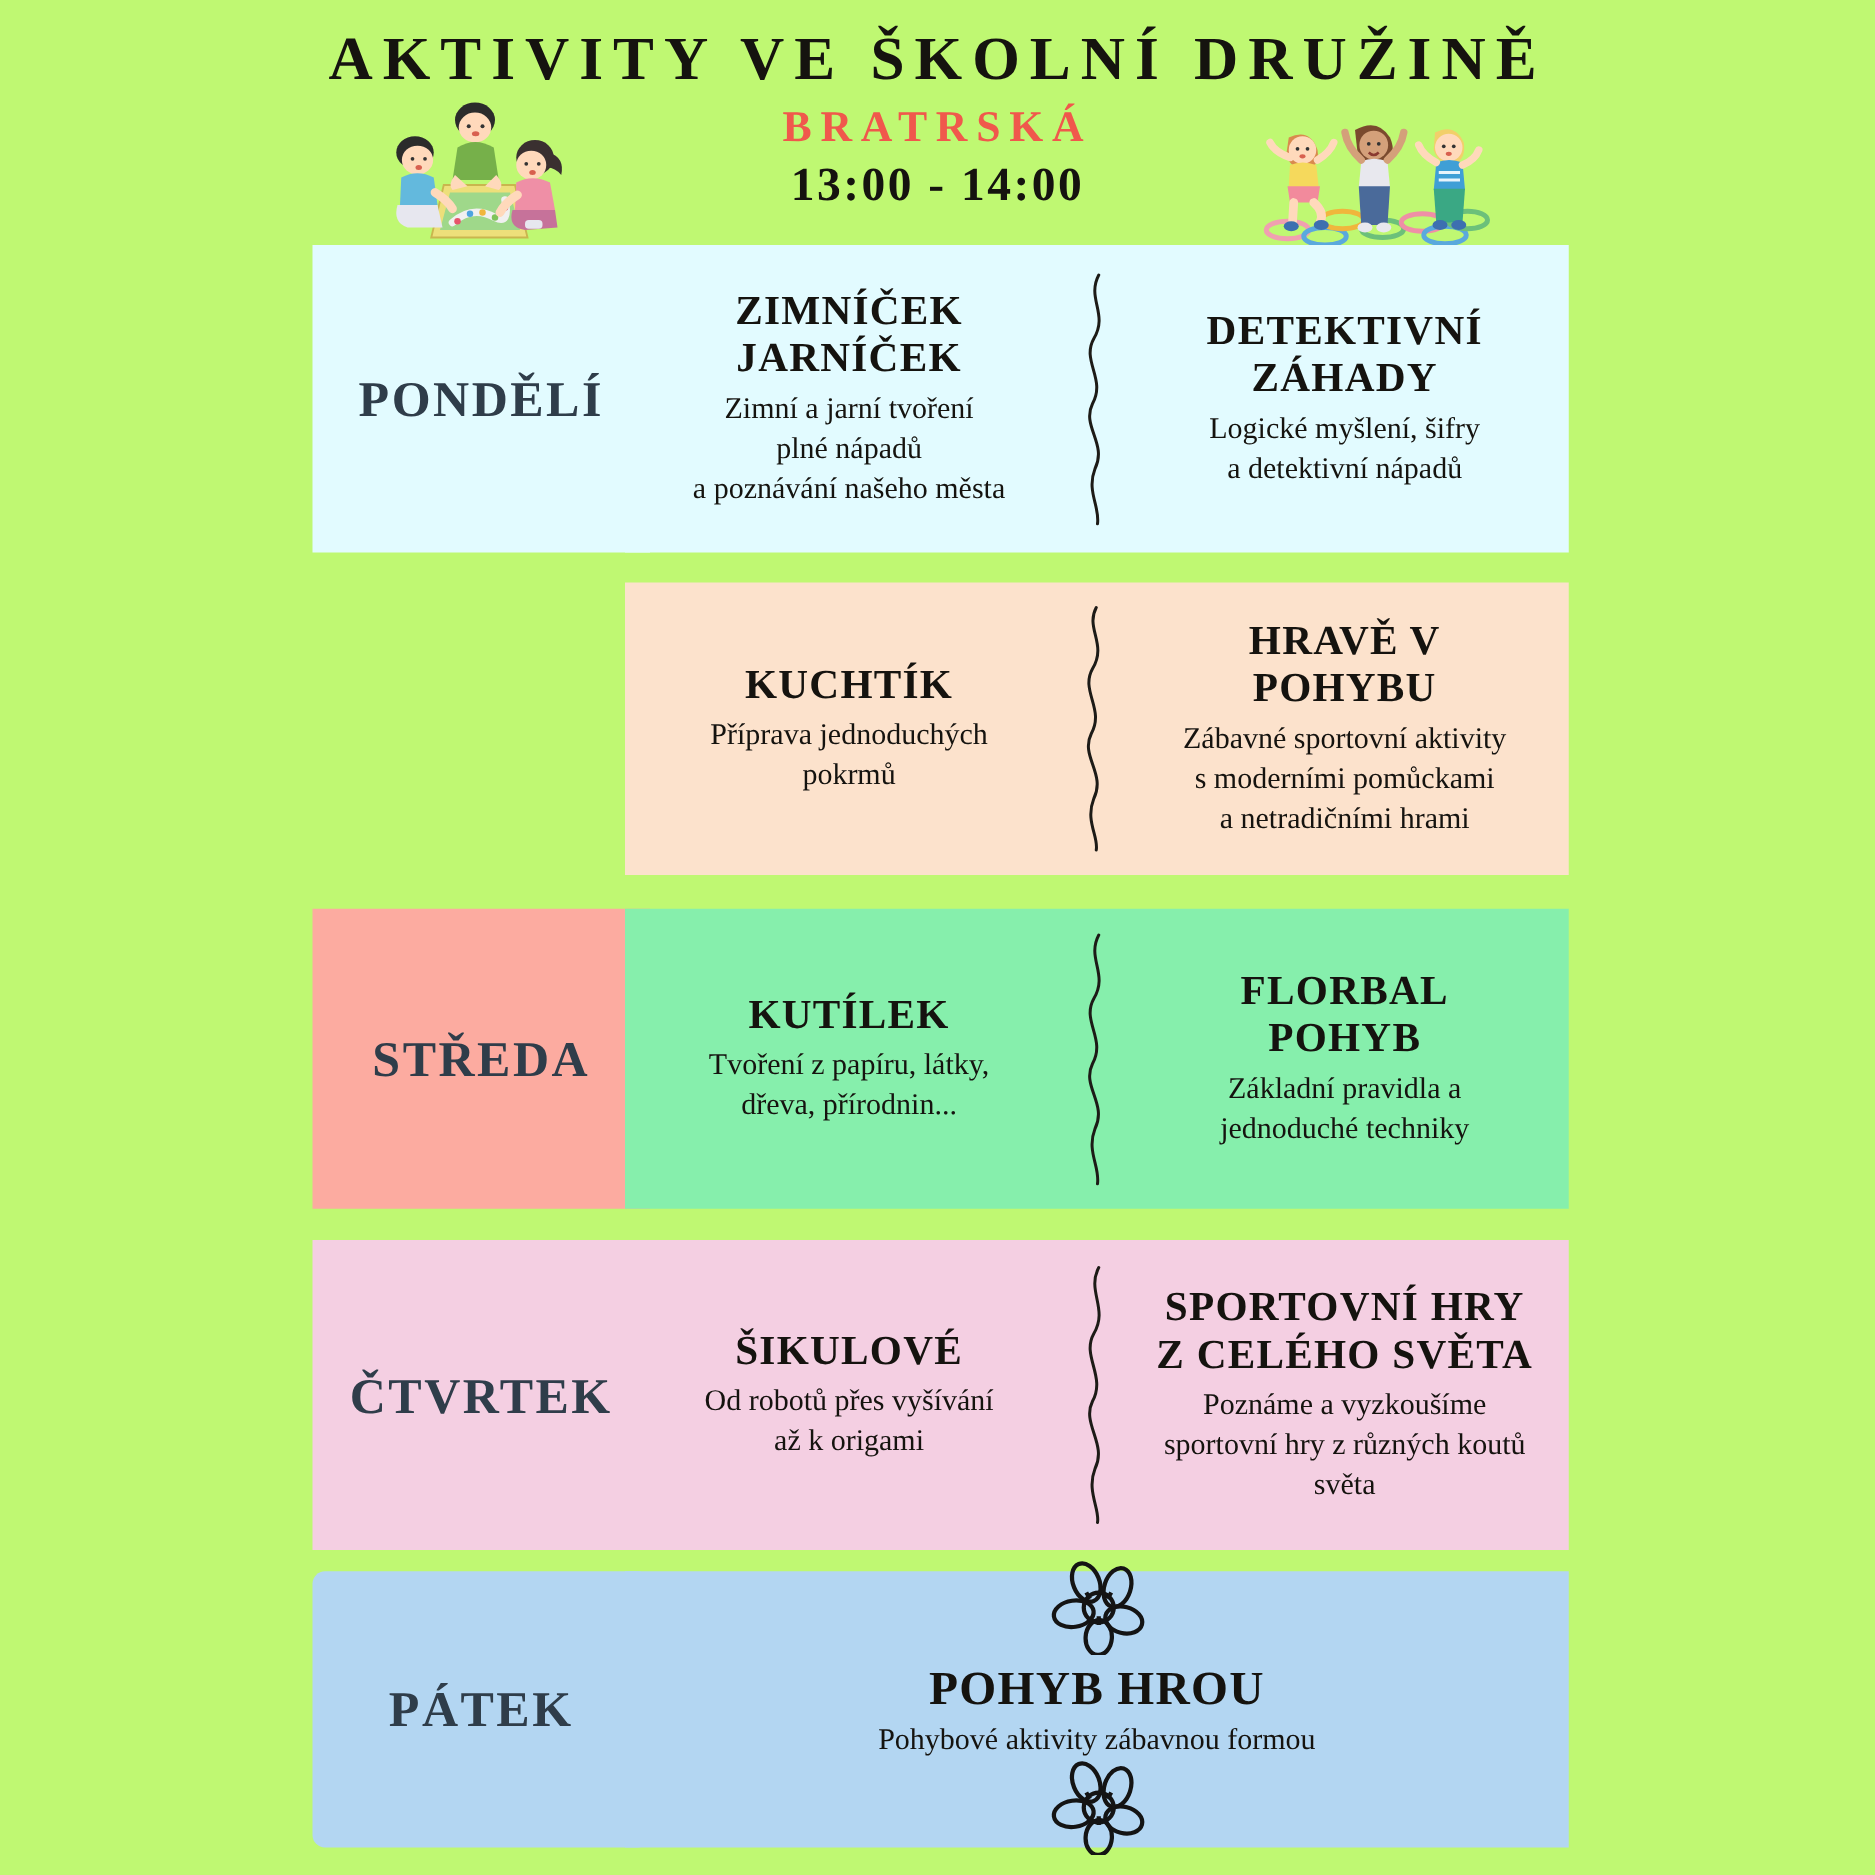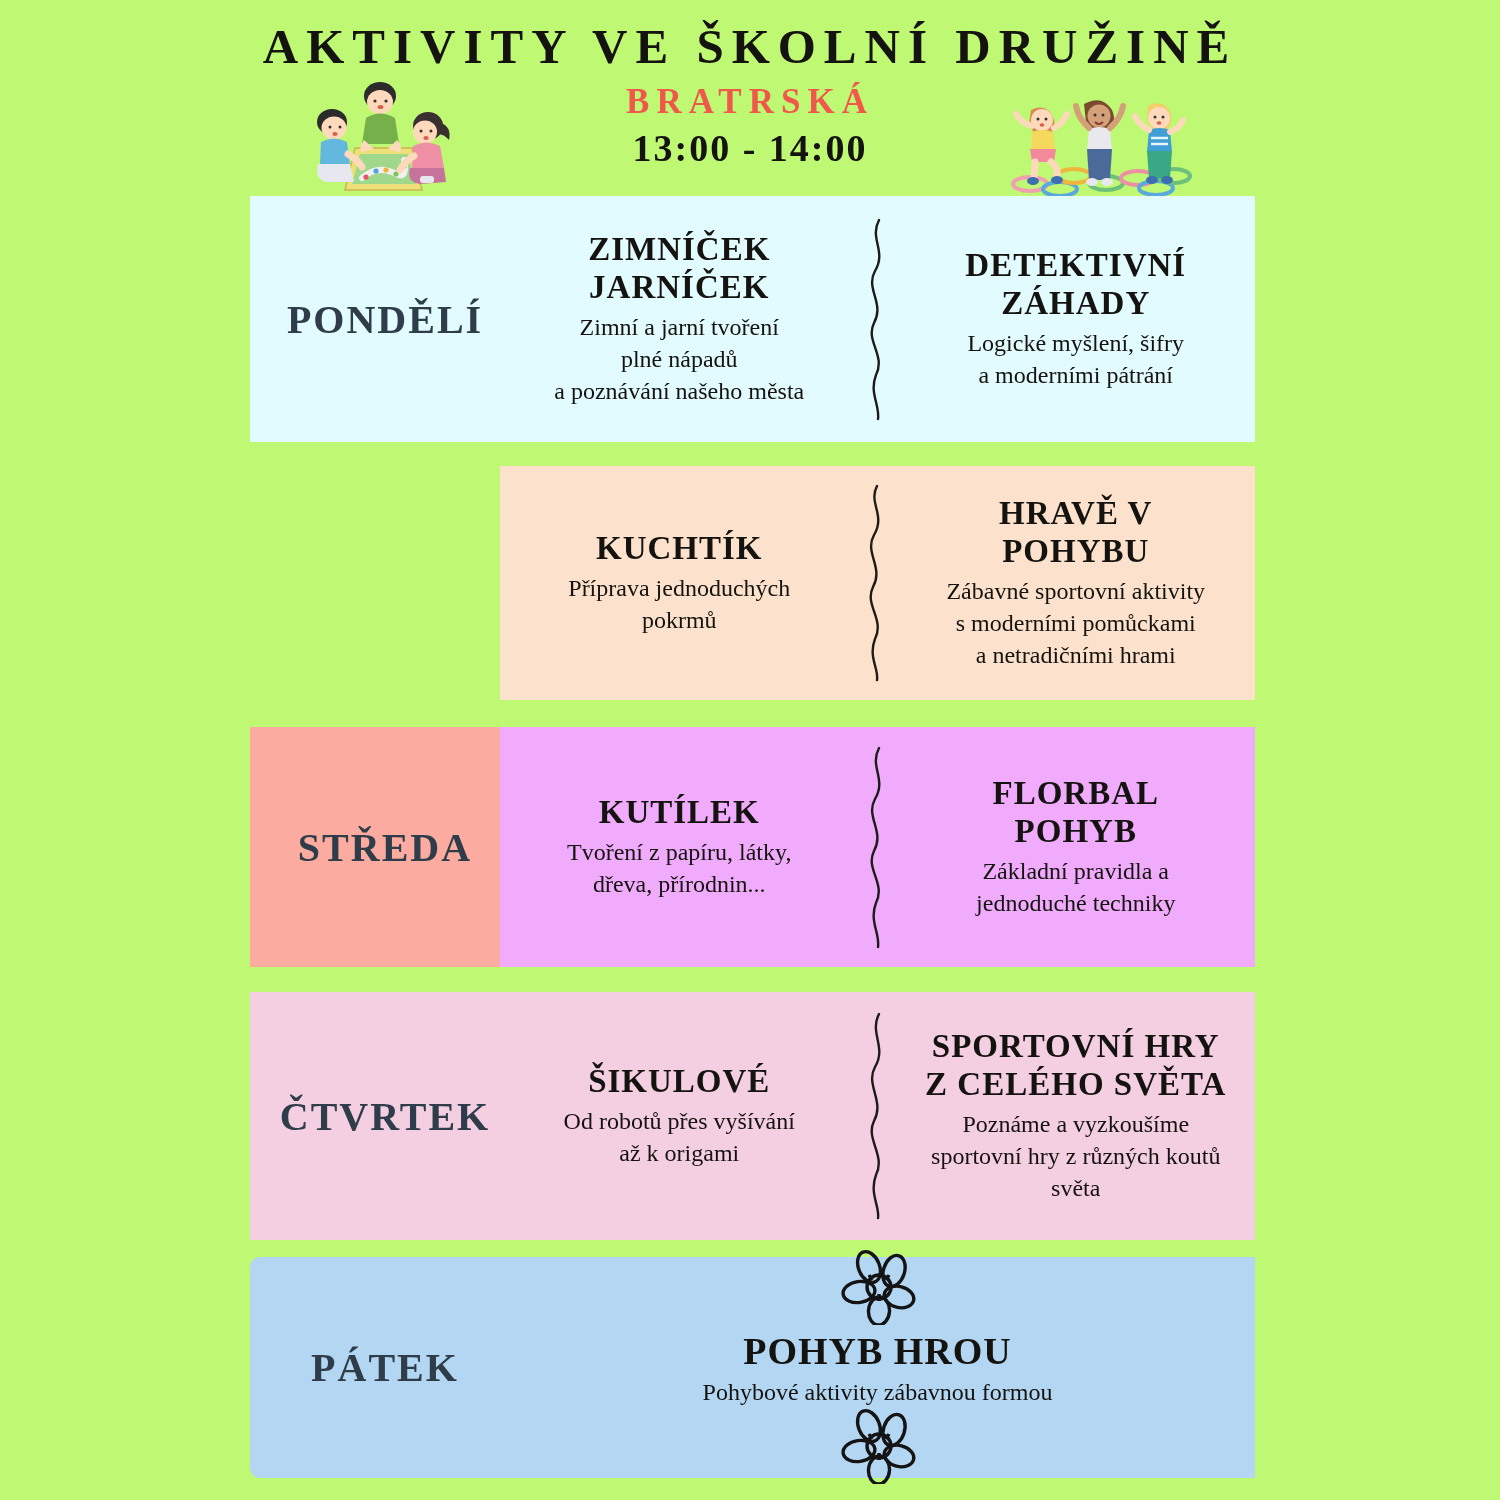--- a/index.html
+++ b/index.html
@@ -213,21 +213,21 @@
         <svg width="38" height="205" viewBox="0 0 38 205">
             <path d="M20,3 C10,22 28,34 16,54 C6,72 26,86 15,106 C6,124 27,138 17,158 C10,176 21,188 19,202" fill="none" stroke="#1d1b17" stroke-width="2.4" stroke-linecap="round"></path>
           </svg>
       </div>
       <div class="half">
         <div class="act-title">
           <span>DETEKTIVNÍ ZÁHADY</span>
         </div>
         <div class="act-desc">
           <span>Logické myšlení, šifry</span><br>
-          <span>a moderními pátrání</span>
+          <span>a detektivní nápadů</span>
         </div>
       </div>
     </div>
   </div>
 
   <div class="row" style="top:466px;height:234px;width:1005px;">
     <div class="content-box" style="height:234px;background:#fce2cc;">
       <div class="half">
         <div class="act-title">
           <span>KUCHTÍK</span>
@@ -253,21 +253,21 @@
           <span>a netradičními hrami</span>
         </div>
       </div>
     </div>
   </div>
 
   <div class="row" style="top:727px;height:240px;width:1005px;">
     <div class="day-box" style="height:240px;background:#fcaba0;">
       <div class="day-label">STŘEDA</div>
     </div>
-    <div class="content-box" style="height:240px;background:#f0abfc;">
+    <div class="content-box" style="height:240px;background:#86efac;">
       <div class="half">
         <div class="act-title">
           <span>KUTÍLEK</span>
         </div>
         <div class="act-desc">
           <span>Tvoření z papíru, látky,</span><br>
           <span>dřeva, přírodnin...</span>
         </div>
       </div>
       <div class="squiggle">

